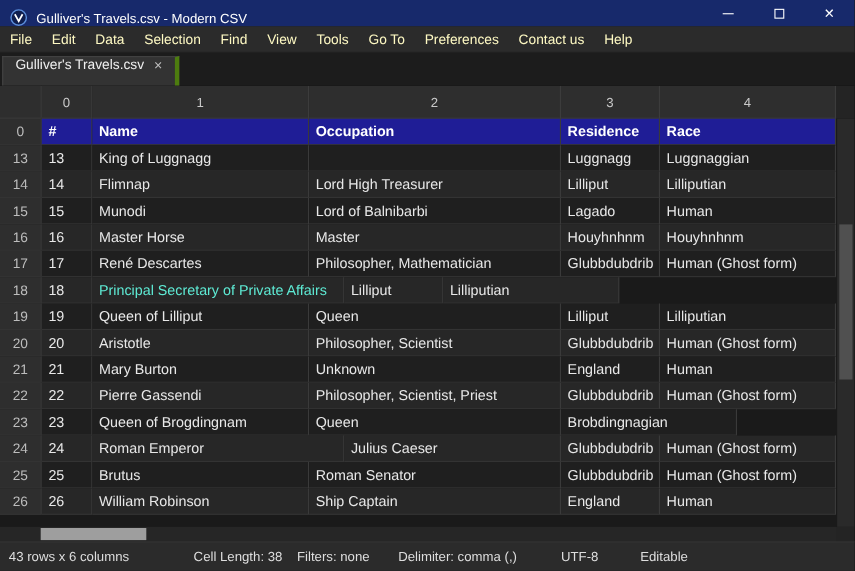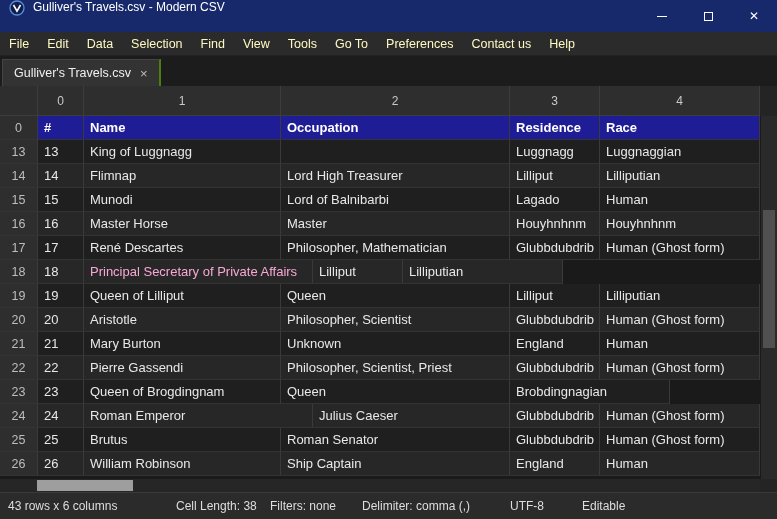--- a/index.html
+++ b/index.html
@@ -7,42 +7,42 @@
   body {
     font-family: "Liberation Sans", "DejaVu Sans", sans-serif;
     background: #1a1a1a;
     color: #e8e8e8;
     display: flex;
     flex-direction: column;
     user-select: none;
   }
   
   .titlebar {
-    height: 32px; background: #17296b; display: flex; align-items: flex-start; flex: none;
+    height: 24px; background: #17296b; display: flex; align-items: flex-end; flex: none;
   }
   .app-icon { margin-left: 9px; display: flex; align-items: center; }
   .title { color: #ffffff; font-size: 12px; margin-left: 8px; white-space: nowrap; }
   .tb-spacer { flex: 1; }
   .win-btns { display: flex; height: 100%; }
   .wbtn { width: 46px; height: 100%; display: flex; align-items: center; justify-content: center; }
   .min-glyph { width: 10px; height: 1px; background: #ffffff; display: block; }
   .max-glyph { width: 9px; height: 9px; border: 1px solid #ffffff; display: block; }
   .close-glyph { color: #ffffff; font-size: 12px; line-height: 1; }
   
   .menubar {
     height: 24px; background: #2b2b2b; display: flex; align-items: center; flex: none;
     border-bottom: 1px solid #222;
   }
   .menu-item { font-size: 12.5px; color: #fef9c3; padding: 0 9px; line-height: 24px; white-space: nowrap; }
   
   .tabbar { height: 30px; background: #1c1c1c; display: flex; align-items: flex-end; flex: none; }
   .tab {
     height: 27px; margin-left: 2px; background: #333333; color: #f0f0f0;
-    display: flex; align-items: center; padding: 0 11px; font-size: 12.5px;
-    border-top: 1px solid #444; border-left: 1px solid #444; border-right: 2px solid #4d7c0f;
+    display: flex; padding: 0 11px; font-size: 12.5px;
+    border-top: 1px solid #444; border-left: 1px solid #444; border-right: 4px solid #4d7c0f;
   }
   .tab-close { margin-left: 9px; color: #bdbdbd; font-size: 13px; }
   
   .grid { flex: 1; position: relative; background: #1a1a1a; overflow: hidden; }
   .colheads { height: 30px; display: flex; background: #1a1a1a; }
   .ch {
     height: 30px; background: #2e2e2e; color: #c9c9c9; font-size: 12px;
     display: flex; align-items: center; justify-content: center;
     border-right: 1px solid #3c3c3c; border-bottom: 1px solid #3c3c3c;
   }
@@ -51,21 +51,21 @@
   .cell {
     height: 24px; font-size: 13px; display: flex; align-items: center;
     padding: 0 6px; white-space: nowrap; overflow: hidden;
     border-right: 1px solid #3a3a3a; border-bottom: 1px solid #333333;
     background: #1f1f1f; color: #e8e8e8;
   }
   .row.alt .cell { background: #272727; }
   .cell.idx { background: #2e2e2e; color: #bdbdbd; justify-content: center; padding: 0 2px; font-size: 12.5px; }
   .row.alt .cell.idx { background: #2e2e2e; }
   .hdr-row .cell.hr { background: #1f1d96; color: #ffffff; font-weight: bold; }
-  .cell.selected { background: #a13a9f; color: #f9a8d4; }
+  .cell.selected { background: #a13a9f; color: #5eead4; }
   .w-idx { width: 38px; flex: none; }
   .w-c0 { width: 46px; flex: none; }
   .w-c1 { width: 197px; flex: none; }
   .w-c2 { width: 229px; flex: none; }
   .w-c3 { width: 90px; flex: none; }
   .w-c4 { width: 160px; flex: none; }
   
   .vscroll {
     position: absolute; top: 30px; right: 0; bottom: 13px; width: 17px;
     background: #2a2a2a; border-left: 1px solid #1a1a1a;

